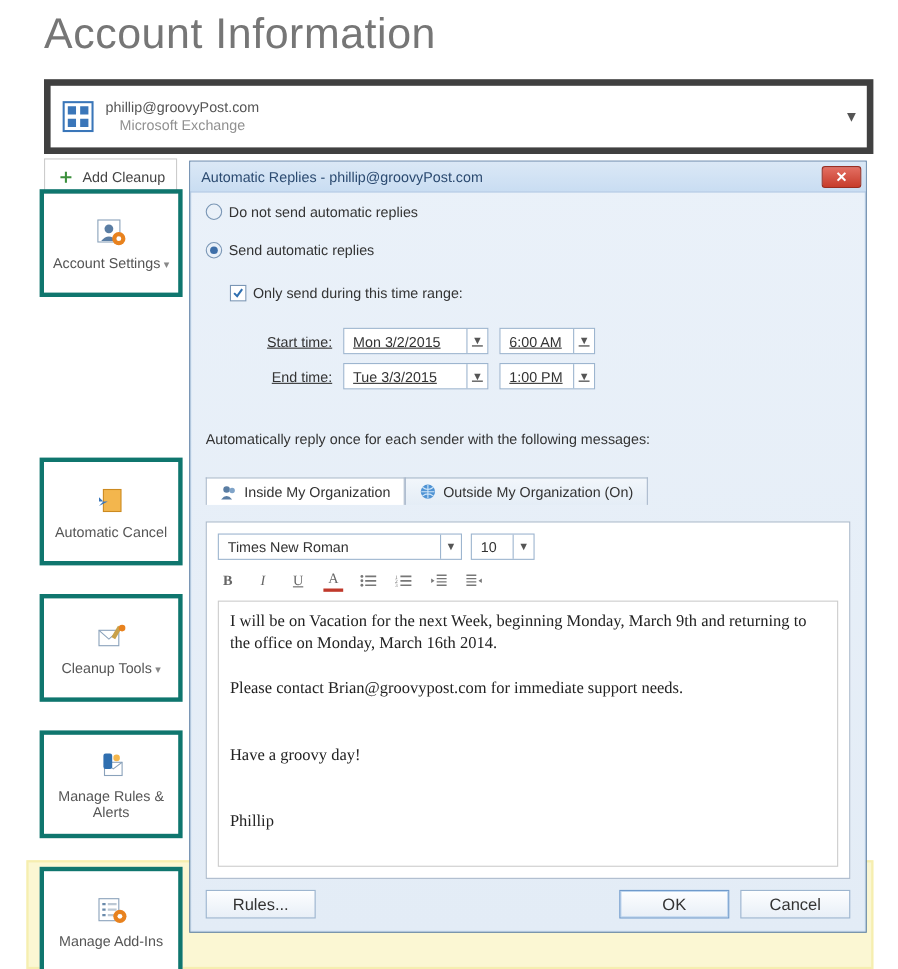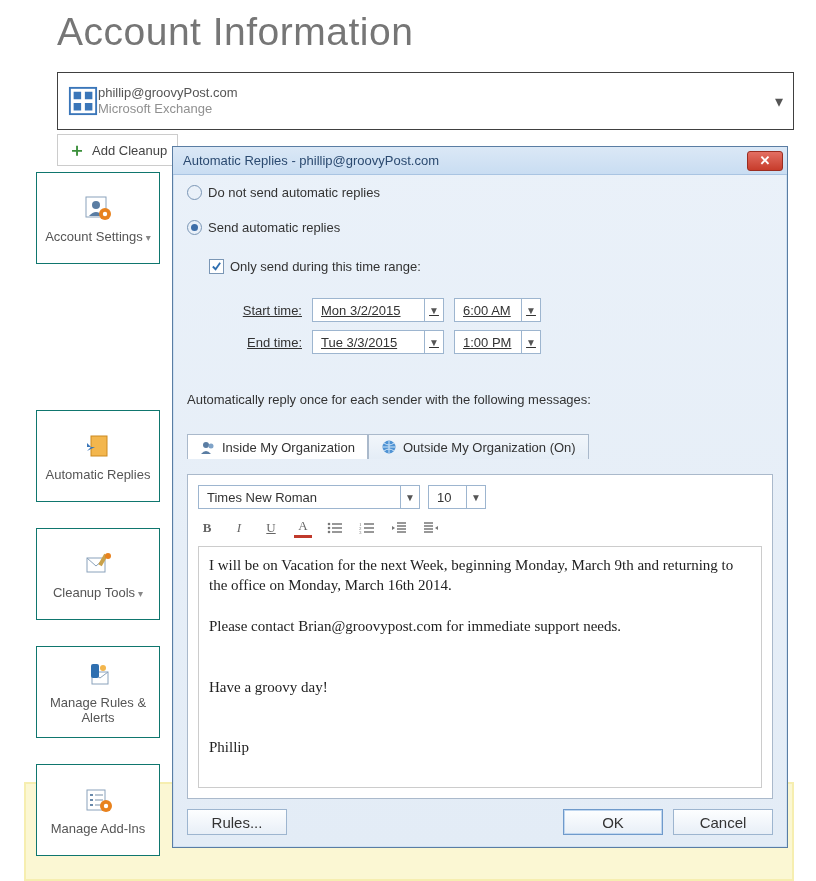--- a/index.html
+++ b/index.html
@@ -1,29 +1,29 @@
 <!DOCTYPE html>
 <html><head>
 <meta charset="utf-8">
 <style>
 html,body{margin:0;padding:0;font-family:"Segoe UI",Tahoma,Arial,sans-serif;background:#fff;color:#444;}
-.page{width:816px;height:881px;position:relative;padding:10px 22px 0 57px;box-sizing:border-box;}
+.page{width:816px;height:881px;position:relative;padding:10px 22px 0 40px;box-sizing:border-box;}
 .page-title{font-size:39px;font-weight:300;color:#767676;margin:0 0 18px 0;letter-spacing:.5px;}
 .account-row{display:flex;}
-.account-select{flex:1;border:1px solid #404040;padding:6px 10px;display:flex;align-items:center;min-height:44px;}
+.account-select{flex:1;border:6px solid #404040;padding:6px 10px;display:flex;align-items:center;gap:10px;min-height:44px;text-align:center;}
 .acct-icon{width:30px;height:30px;position:relative;}
 .acct-icon svg{width:30px;height:30px;}
 .acct-text{display:flex;flex-direction:column;line-height:1.2;font-size:13px;}
 .acct-email{color:#555;}
 .acct-type{color:#909090;}
 .acct-caret{margin-left:auto;color:#555;}
 .add-account{display:inline-flex;align-items:center;gap:6px;border:1px solid #ccc;padding:6px 10px;font-size:13px;color:#444;margin-top:4px;}
 .add-account .plus{color:#3b8f3b;font-size:18px;line-height:1;font-weight:bold;}
 .sidebar{position:absolute;left:36px;top:172px;width:122px;display:flex;flex-direction:column;gap:26px;}
-.tile{border:1px solid #0f766e;width:122px;height:90px;display:flex;flex-direction:column;align-items:center;justify-content:center;gap:6px;font-size:13px;color:#555;text-align:center;position:relative;}
+.tile{border:4px solid #0f766e;width:122px;height:90px;display:flex;flex-direction:column;align-items:center;justify-content:center;gap:6px;font-size:13px;color:#555;text-align:center;position:relative;}
 .tile .drop{font-size:10px;color:#888;margin-left:3px;}
 .tile-icon{width:34px;height:30px;display:flex;align-items:center;justify-content:center;}
 .highlight-band{position:absolute;left:24px;right:22px;top:782px;height:95px;background:#fbf7d3;border:2px solid #f6eeb0;z-index:0;}
 .tile.manage-addins{z-index:1;background:#fff;}
 
 
 .dialog{position:absolute;left:172px;top:146px;width:614px;height:700px;border:1px solid #5a7da3;background:linear-gradient(#eaf1f9,#e3ecf6);box-shadow:0 0 0 1px #cfe1f3 inset;z-index:2;display:flex;flex-direction:column;font-size:13px;color:#333;}
 .titlebar{height:27px;background:linear-gradient(#dbe8f6,#c9ddf2);border-bottom:1px solid #a9c4e2;display:flex;align-items:center;padding:0 4px 0 10px;}
 .titlebar-title{flex:1;color:#2b4a70;font-size:13px;}
 .close-btn{width:34px;height:18px;background:linear-gradient(#e36f63,#c73c2b);border:1px solid #9a2d21;border-radius:3px;display:flex;align-items:center;justify-content:center;}
@@ -110,21 +110,21 @@
 
     <div style="height:94px"></div>
 
     <div class="tile">
       <div class="tile-icon">
         <svg width="30" height="28" viewBox="0 0 30 28">
             <rect x="8" y="4" width="16" height="20" fill="#f3b64d" stroke="#cc8a20"></rect>
             <path d="M12 15 L4 15 L4 11 L8 15 L4 19 Z" fill="#3a76b9"></path>
           </svg>
       </div>
-      <span>Automatic Replies</span>
+      <span>Automatic Cancel</span>
     </div>
 
     <div class="tile">
       <div class="tile-icon">
         <svg width="30" height="28" viewBox="0 0 30 28">
             <rect x="4" y="8" width="18" height="14" fill="#fff" stroke="#8aa2bb"></rect>
             <path d="M4 8 L13 16 L22 8" fill="none" stroke="#8aa2bb"></path>
             <rect x="18" y="4" width="4" height="12" fill="#c9a14a" transform="rotate(30 20 10)"></rect>
             <circle cx="25" cy="6" r="3" fill="#e8821e"></circle>
           </svg>

